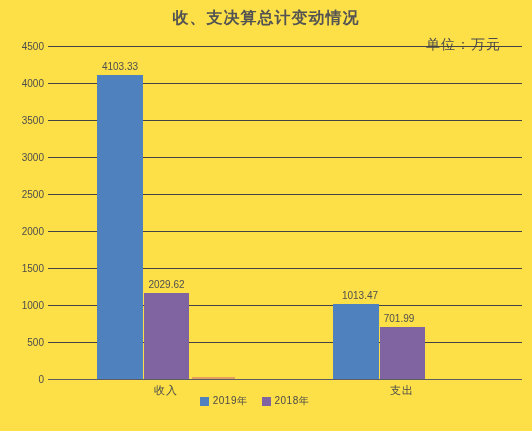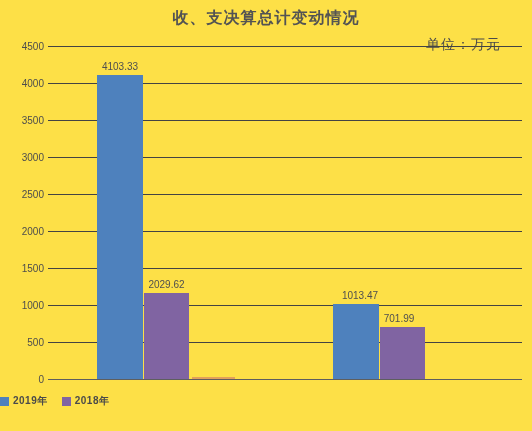--- a/index.html
+++ b/index.html
@@ -107,24 +107,23 @@
     letter-spacing: 1px;
   }
 
   
   #legend {
     position: absolute;
     left: 0;
     top: 394px;
     width: 509px;
     display: flex;
-    justify-content: flex-start;
+    justify-content: center;
     align-items: center;
     gap: 14px;
-    font-weight: bold;
   }
   .legend-entry {
     display: flex;
     align-items: center;
     gap: 4px;
   }
   .legend-swatch {
     width: 9px;
     height: 9px;
     display: block;
@@ -174,20 +173,22 @@
 
     <div class="bar" style="left: 285px; width: 46px; height: 74.9968px; background: rgb(78, 129, 189);"></div>
     <div class="bar" style="left: 332px; width: 45px; height: 51.9473px; background: rgb(128, 100, 162);"></div>
 
     <div class="bar-label" style="left: 72px; bottom: 306.646px; transform: translateX(-50%);">4103.33</div>
     <div class="bar-label" style="left: 118.5px; bottom: 89.1693px; transform: translateX(-50%);">2029.62</div>
     <div class="bar-label" style="left: 312px; bottom: 77.9968px; transform: translateX(-50%);">1013.47</div>
     <div class="bar-label" style="left: 343px; bottom: 54.9473px; transform: translateX(-50%); margin-left: 8px;">701.99</div>
   </div>
 
+  <div class="cat-label" style="left:97px;width:138px">收入</div>
+  <div class="cat-label" style="left:333px;width:138px">支出</div>
 
   <div id="legend">
     <div class="legend-entry">
       <span class="legend-swatch" style="background: rgb(78, 129, 189);"></span>
       <span class="legend-text">2019年</span>
     </div>
     <div class="legend-entry">
       <span class="legend-swatch" style="background: rgb(128, 100, 162);"></span>
       <span class="legend-text">2018年</span>
     </div>

